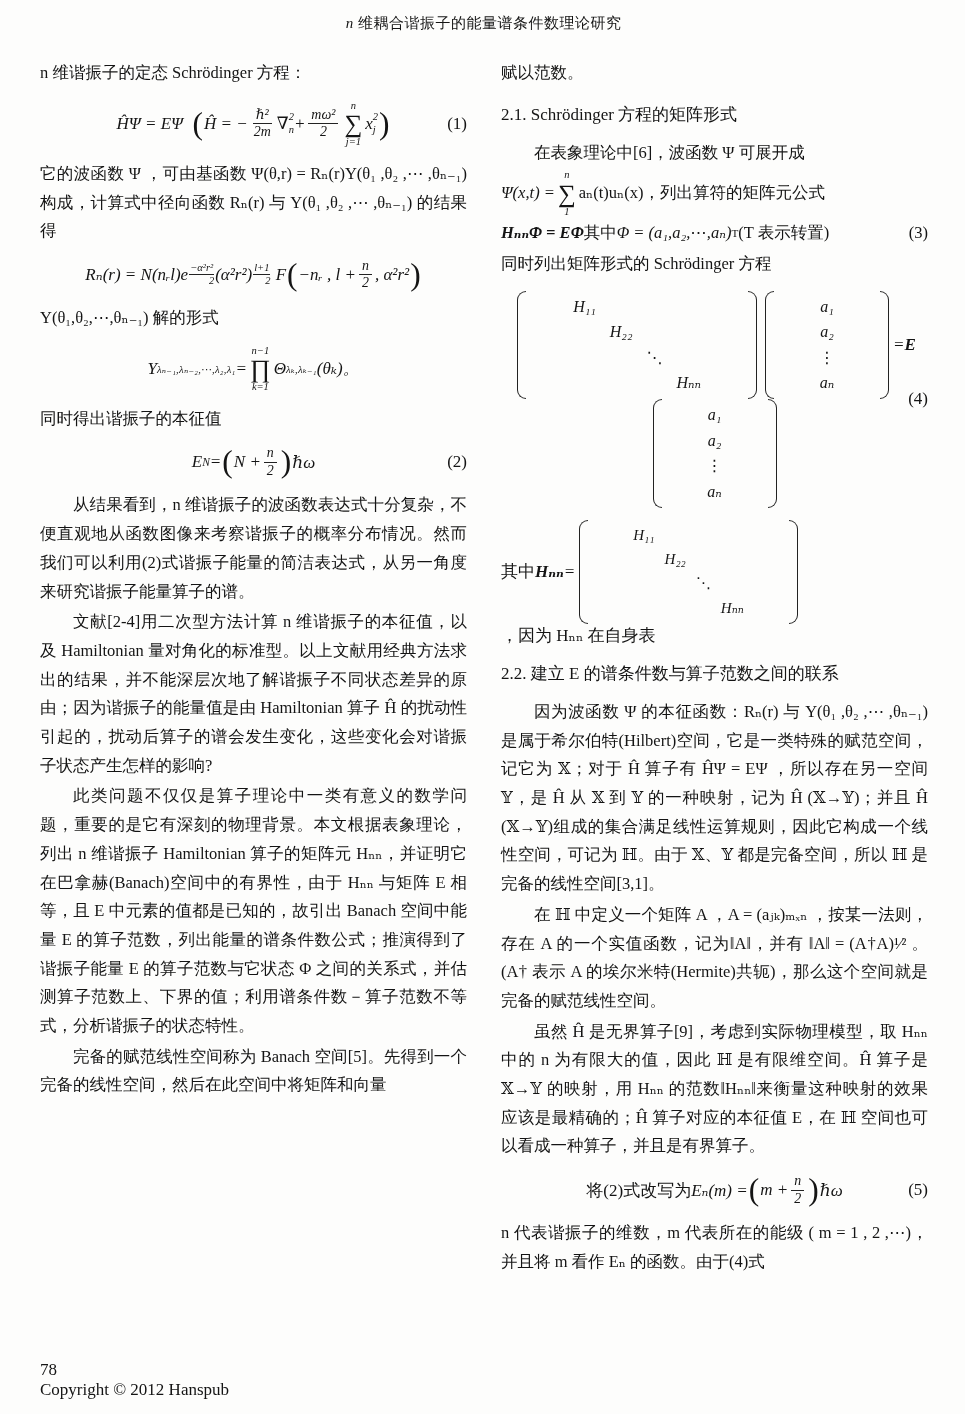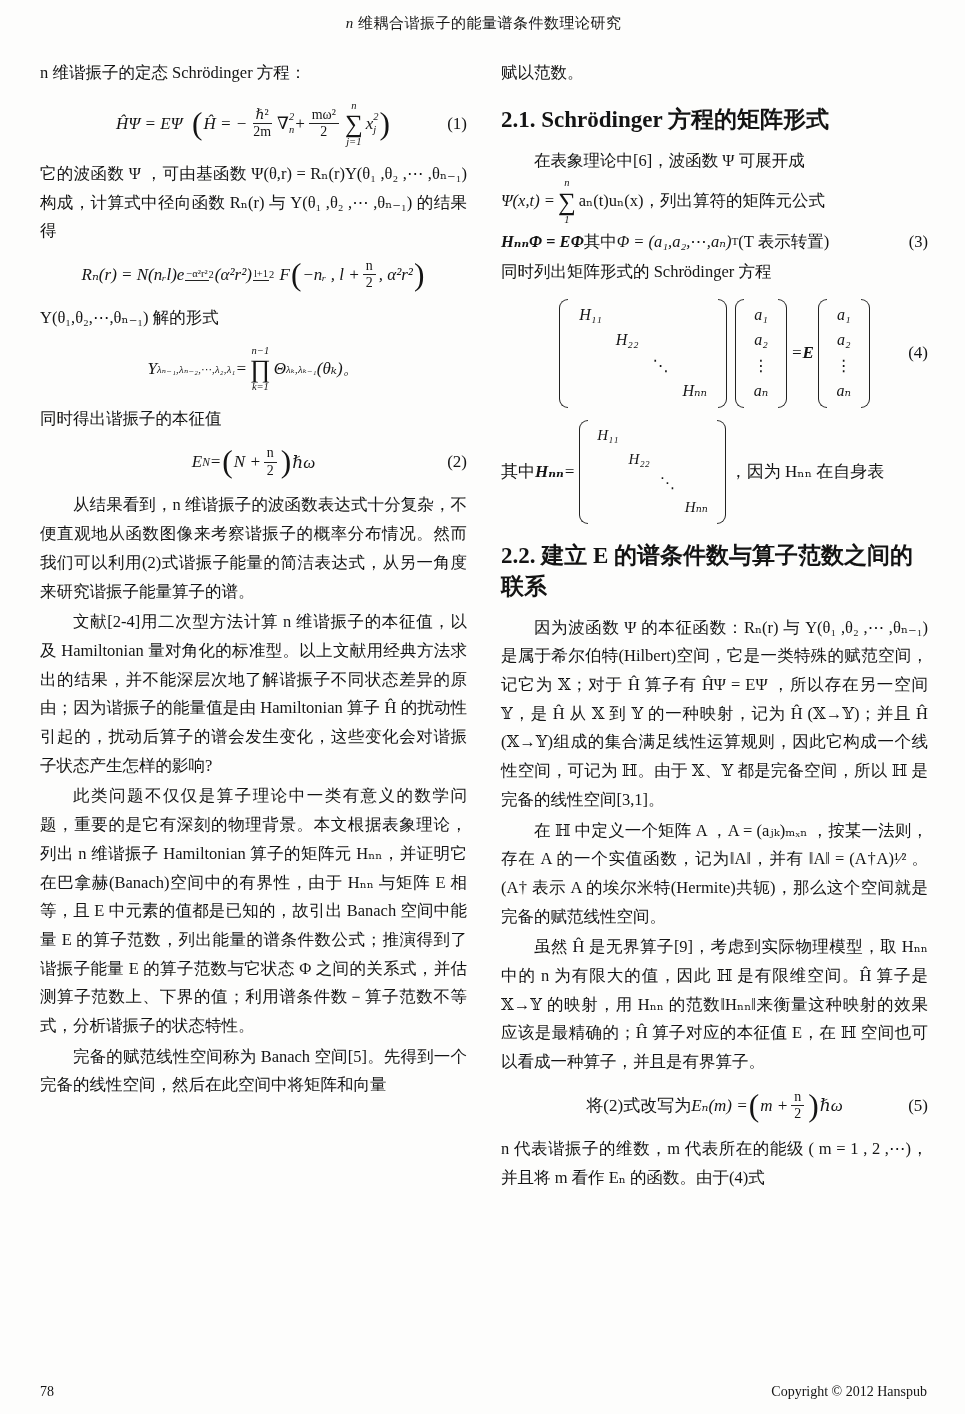--- a/index.html
+++ b/index.html
@@ -11,78 +11,78 @@
     padding: 8px 38px 0 40px;
   }
   .header { text-align:center; font-size:15px; padding: 6px 0 26px 0; letter-spacing:0.5px; }
   .header .it { font-style: italic; }
   .columns { display:flex; gap: 34px; }
   .col { width: 427px; flex: 0 0 427px; }
 
   p.para { font-size:16.5px; line-height:1.74; text-align: justify; margin: 0 0 2px 0; }
   .indent { text-indent: 2em; }
 
-  h3.sec { font-size:23px; font-weight:bold; margin: 16px 0 12px 0; line-height:1.35; }
+  h3.sec { font-size:17px; font-weight:normal; margin: 16px 0 12px 0; line-height:1.35; }
 
   
   .eq {
     position: relative; display:flex; align-items:center; justify-content:center;
     margin: 12px 0; font-size:17px; min-height: 34px; flex-wrap: wrap;
   }
   .eq.left-flow { justify-content: flex-start; }
   .mi { font-style: italic; }
   .zh { font-style: normal; }
   .bi { font-weight: bold; font-style: italic; }
   .eqnum { position:absolute; right:0; top:50%; transform:translateY(-50%); font-style:normal; }
 
   .mathline { display:flex; align-items:center; font-size:16.5px; line-height:1.74; margin: 2px 0; flex-wrap:wrap; }
   .mathline .eqnum-inline { margin-left:auto; font-style:normal; }
 
   
   .frac { display:inline-flex; flex-direction:column; align-items:center; font-size:0.82em;
-          line-height:1.18; vertical-align:middle; margin: 0 3px; }
+          line-height:1.18; vertical-align:middle; margin: 0 3px; font-style:italic; }
   .frac .fn { border-bottom:1px solid #222; padding:0 3px; text-align:center; }
   .frac .fd { padding:0 3px; text-align:left; }
 
   
-  .sups { display:inline-flex; flex-direction:row; align-items:flex-end; font-size:10.5px;
-          line-height:1.15; vertical-align: 9px; margin: 0 1px; }
+  .sups { display:inline-flex; flex-direction:column; align-items:flex-end; font-size:10.5px;
+          line-height:1.15; vertical-align: 9px; margin: 0 1px; font-style:italic; }
   .sups .fn { border-bottom:0.8px solid #222; padding:0 1px; }
 
   
   .stk { display:inline-flex; flex-direction:column; align-items:flex-start; font-size:10.5px;
          line-height:1.2; vertical-align:-4px; font-style:italic; }
 
   
   .bigop { display:inline-flex; flex-direction:column; align-items:center; margin:0 3px;
            font-style:normal; vertical-align:middle; }
   .bigop .lim { font-size:10.5px; line-height:1.1; font-style:italic; }
   .bigop .op  { font-size:25px; line-height:1.0; }
 
   
   .bigp { font-size: 185%; font-style:normal; font-weight:300; line-height:0; vertical-align:-2px; padding:0 1px; }
 
   
-  .mat { display:inline-flex; align-items:stretch; margin: 0 4px; }
+  .mat { display:inline-flex; align-items:stretch; margin: 0 4px; gap: 36px; }
   .mat .pl { width:9px; border:1.5px solid #222; border-right:0; border-radius:13px 0 0 13px; margin-right:1px; }
   .mat .pr { width:9px; border:1.5px solid #222; border-left:0; border-radius:0 13px 13px 0; margin-left:1px; }
   .mat .grid { display:grid; align-content:center; padding:7px 3px; row-gap:7px; }
   .mat .cell { text-align:center; font-style:italic; line-height:1.15; }
   .diag { grid-template-columns:repeat(4,auto); grid-template-rows:repeat(4,auto); }
   .diag .cell { padding:0 7px; font-size:16px; }
   .diag.small .cell { padding:0 5px; font-size:15px; }
   .vecg { grid-template-columns:auto; }
   .vecg .cell { padding:0 5px; font-size:16px; }
 
   sub.u { font-size:0.68em; }
   sup.u { font-size:0.68em; }
   sub.long { font-size:0.62em; letter-spacing:0.3px; }
 
   .footer { position:absolute; left:40px; right:38px; bottom:14px; display:flex;
-            justify-content:space-between; font-size:14px; }
+            justify-content:space-between; font-size:17px;flex-direction:column; }
 </style>
 </head>
 <body>
 
 <div class="page">
 
   <div class="header">
     <span class="it">n</span><span> 维耦合谐振子的能量谱条件数理论研究</span>
   </div>
 

